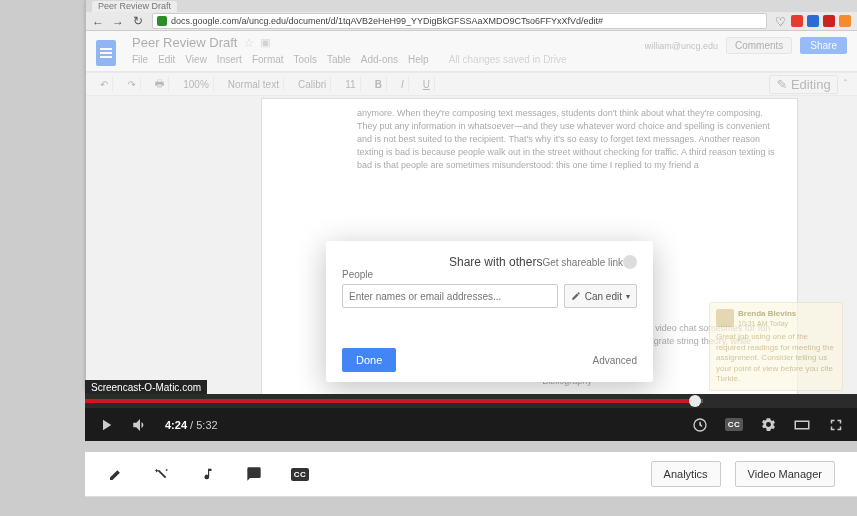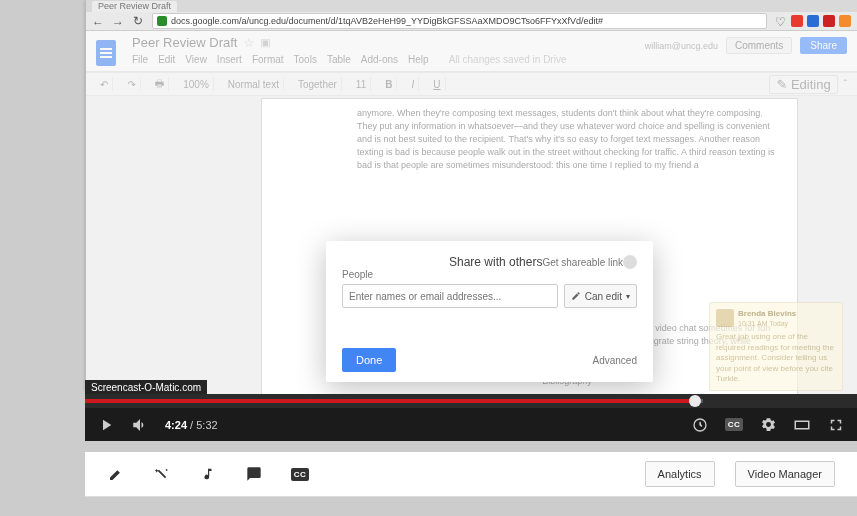--- a/index.html
+++ b/index.html
@@ -59,21 +59,21 @@
 .prog-load{position:absolute;left:0;top:5px;height:4px;width:80%;background:#5a5a5a}
 .prog-play{position:absolute;left:0;top:5px;height:4px;background:#cc181e}
 .prog-handle{position:absolute;top:1px;width:12px;height:12px;border-radius:50%;background:#eaeaea}
 .ctrl-row{height:33px;display:flex;align-items:center;padding:0 12px;gap:16px;color:#ddd;font-size:12px}
 .ctrl-right{margin-left:auto;display:flex;align-items:center;gap:16px}
 .ctrl-ico{width:18px;height:18px;display:flex;align-items:center;justify-content:center;cursor:pointer;fill:#ccc;color:#ccc}
 .time-disp{color:#ccc;font-size:11px}
 .time-disp .cur{color:#fff;font-weight:bold}
 .bottom-bar{position:absolute;left:85px;right:0;top:452px;height:44px;background:#fff;border-bottom:1px solid #ddd;display:flex;align-items:center;padding:0 22px;gap:28px}
 .bbtn{width:18px;height:18px;display:flex;align-items:center;justify-content:center;color:#444;cursor:pointer}
-.bb-right{margin-left:auto;display:flex;gap:20px}
+.bb-right{margin-left:auto;display:flex;gap:14px}
 .pill-btn{border:1px solid #ccc;background:#fafafa;padding:6px 12px;font-size:11px;border-radius:2px;cursor:pointer;color:#333}
 .cc-box{background:#333;color:#fff;font-size:8px;padding:2px 3px;border-radius:2px;font-weight:bold;letter-spacing:.5px}
 </style>
 </head>
 <body>
 
 <div class="stage">
 
   <div class="browser">
     <div class="tabbar">
@@ -135,21 +135,21 @@
         </span>
       </div>
     </div>
 
     <div class="toolbar">
       <span class="tb-item">↶</span>
       <span class="tb-item">↷</span>
       <span class="tb-item">🖶</span>
       <span class="tb-item">100%</span>
       <span class="tb-item">Normal text</span>
-      <span class="tb-item">Together</span>
+      <span class="tb-item">Calibri</span>
       <span class="tb-item">11</span>
       <span class="tb-item">
           <b>B</b>
         </span>
       <span class="tb-item">
           <i>I</i>
         </span>
       <span class="tb-item">
           <u>U</u>
         </span>

